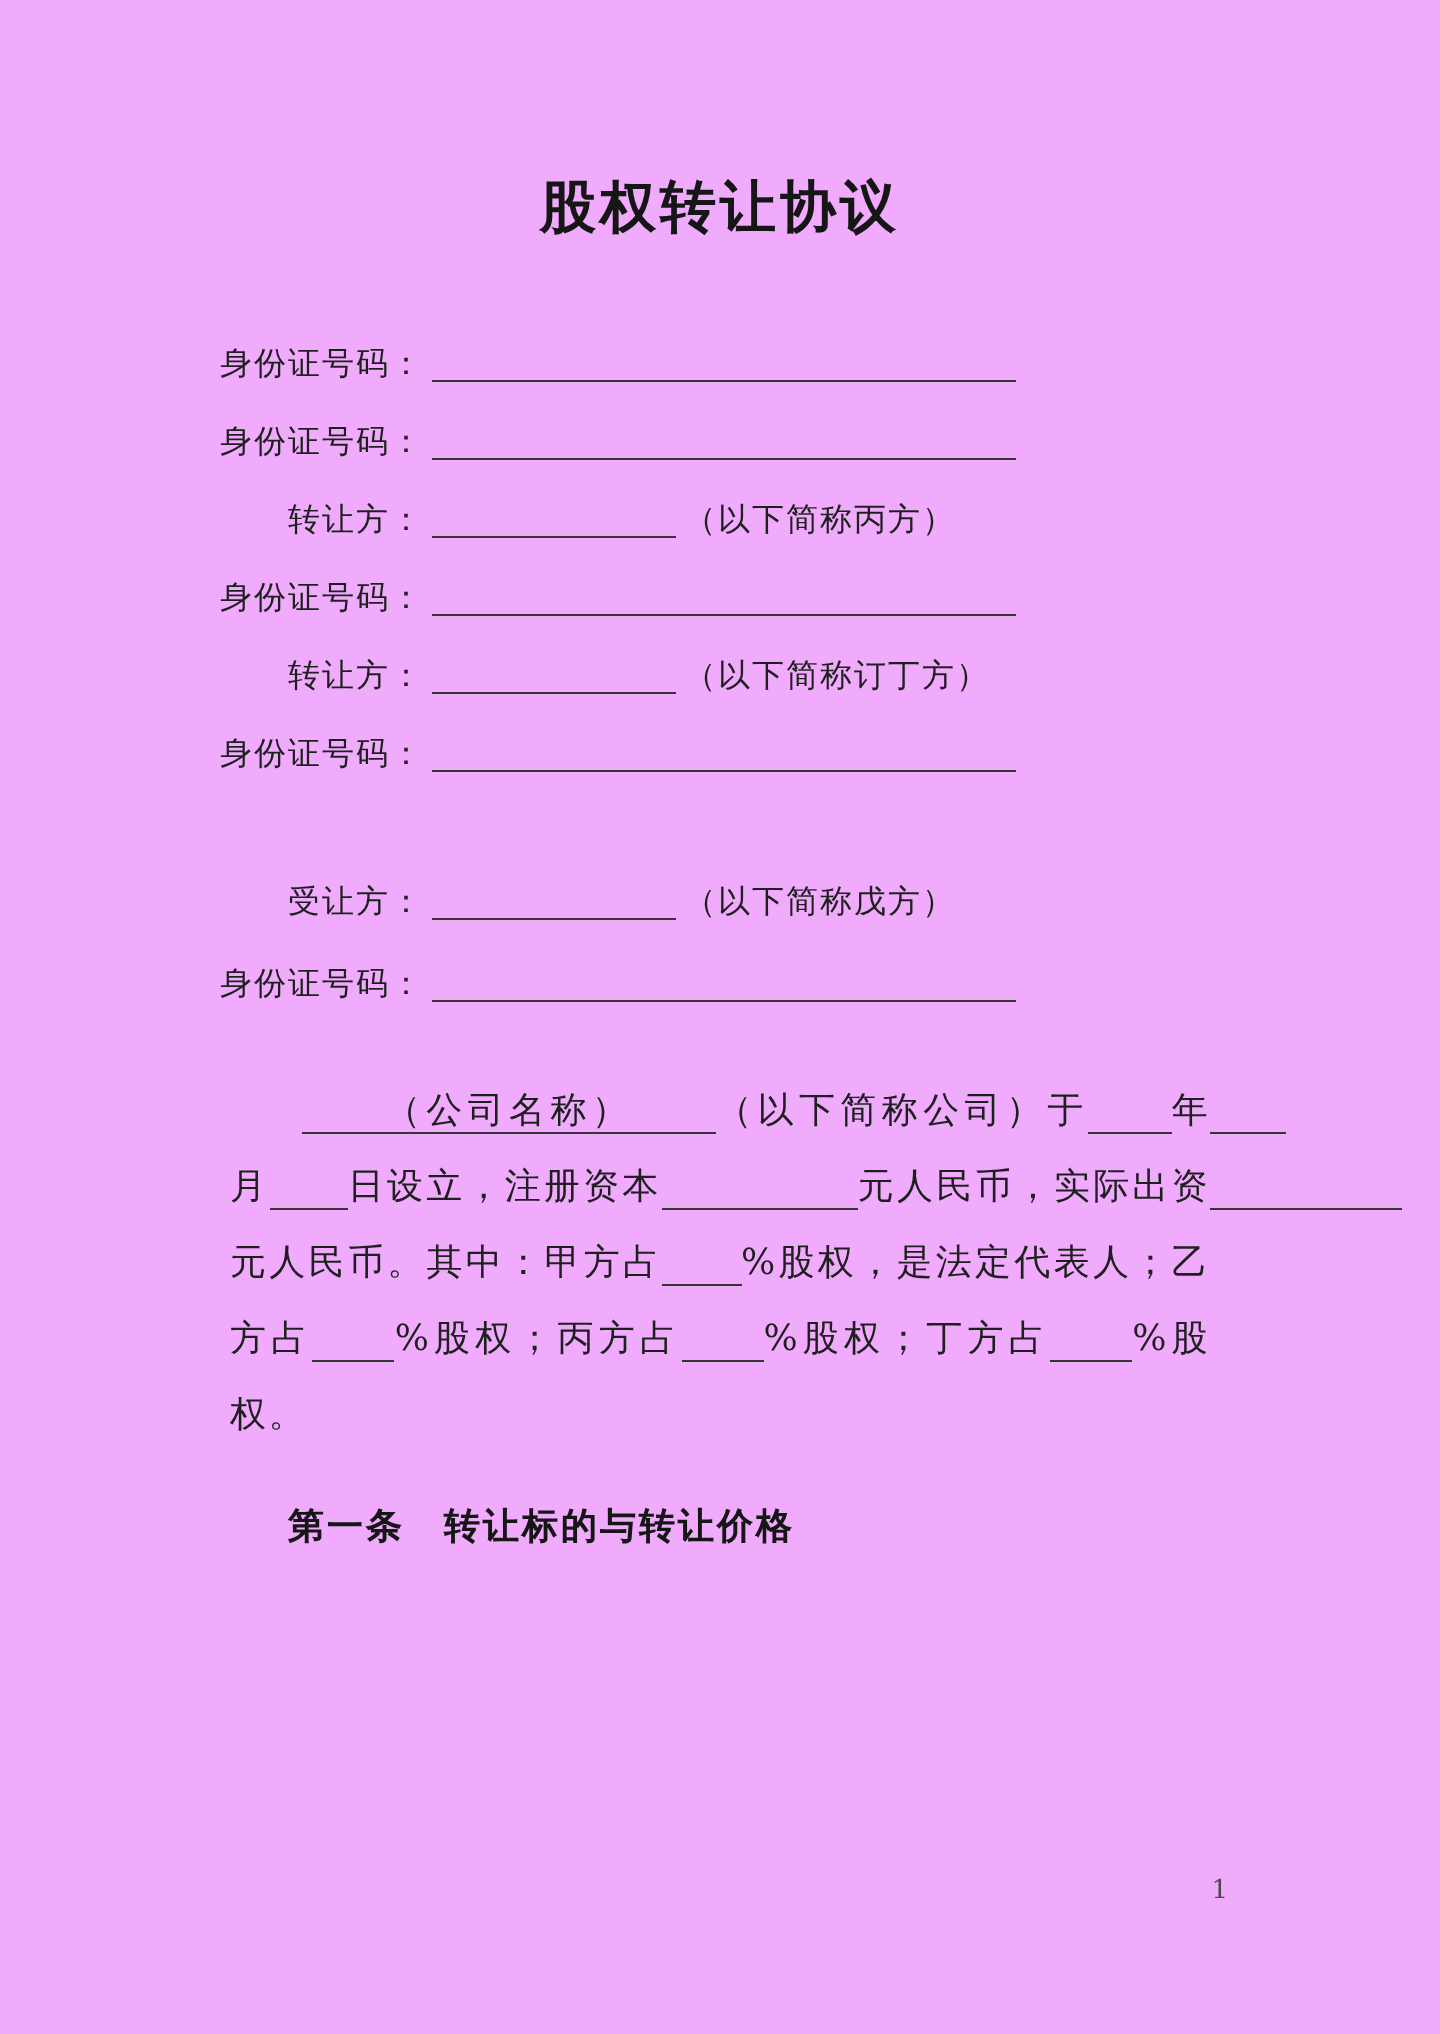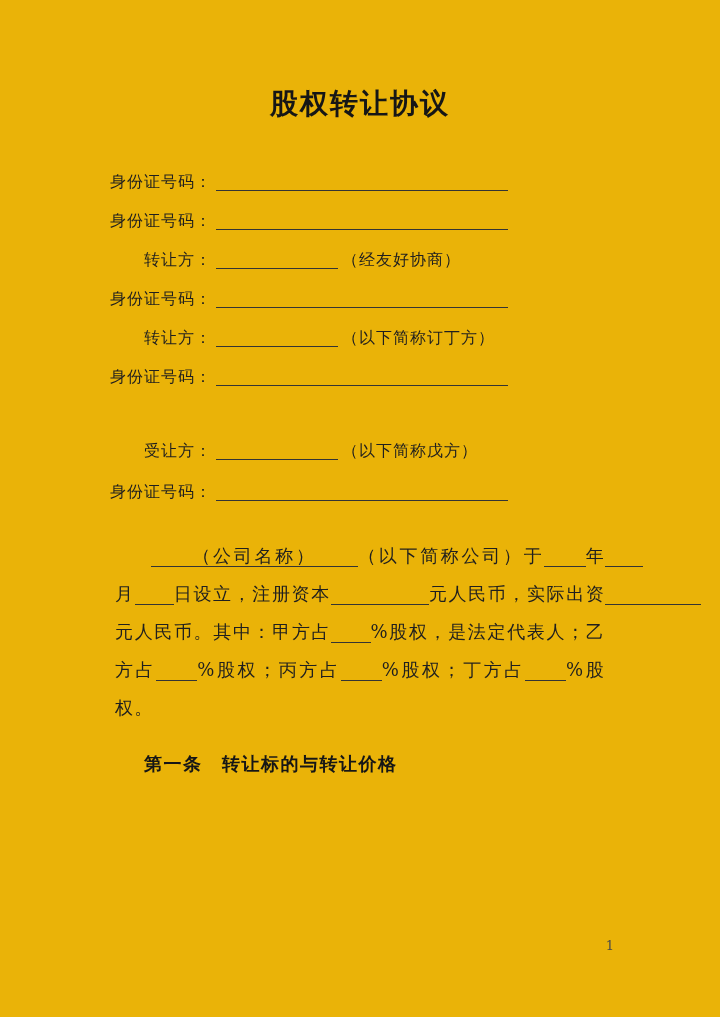--- a/index.html
+++ b/index.html
@@ -5,21 +5,21 @@
   html, body {
     margin: 0;
     padding: 0;
     background: #ffffff;
   }
   .page {
     position: relative;
     width: 720px;
     height: 1017px;
     margin: 0 auto;
-    background: #eab308;
+    background: #f0abfc;
     box-sizing: border-box;
     padding: 86px 100px 0 100px;
     font-family: "DejaVu Serif", "Liberation Serif", serif;
     color: #1f1f1f;
     overflow: hidden;
   }
   .doc-title {
     margin: 0;
     text-align: center;
     font-size: 28px;
@@ -92,21 +92,21 @@
   <h1 class="doc-title">股权转让协议</h1>
 
   <div class="rows">
     <div class="row idnum">
       <span>身份证号码：</span><span class="blank w-id"></span><span></span>
     </div>
     <div class="row idnum">
       <span>身份证号码：</span><span class="blank w-id"></span><span></span>
     </div>
     <div class="row party">
-      <span>转让方：</span><span class="blank w-party"></span><span>（经友好协商）</span>
+      <span>转让方：</span><span class="blank w-party"></span><span>（以下简称丙方）</span>
     </div>
     <div class="row idnum">
       <span>身份证号码：</span><span class="blank w-id"></span><span></span>
     </div>
     <div class="row party">
       <span>转让方：</span><span class="blank w-party"></span><span>（以下简称订丁方）</span>
     </div>
     <div class="row idnum">
       <span>身份证号码：</span><span class="blank w-id"></span><span></span>
     </div>

